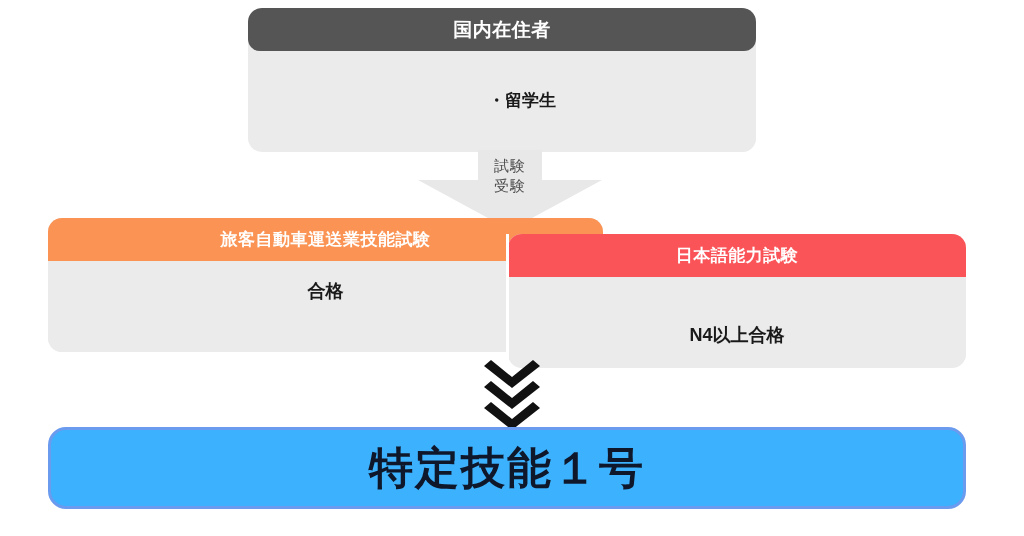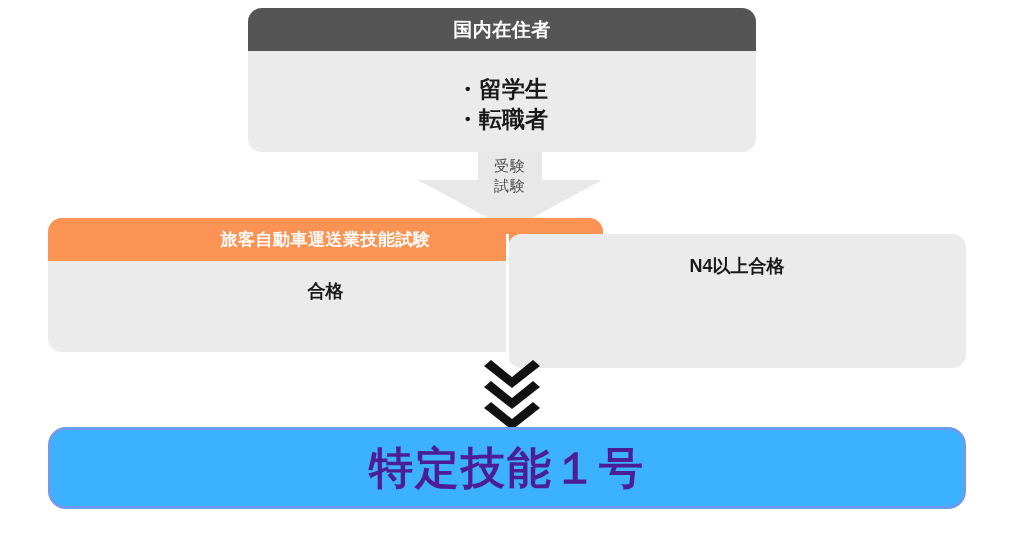--- a/index.html
+++ b/index.html
@@ -55,26 +55,28 @@
   
   #top-box {
     left: 248px;
     top: 8px;
     width: 508px;
     height: 144px;
   }
   #top-box .card-header {
     background: #555555;
     font-size: 19px;
+    border-radius: 12px;
   }
   #top-box .card-body {
-    padding-top: 23px;
-    font-size: 23px;
+    padding-top: 35px;
+    font-size: 17px;
     line-height: 30px;
     height: 101px;
+    margin-left: 20px;
   }
   #top-box .bullet-line {
     white-space: nowrap;
   }
 
   
   #exam-arrow {
     position: absolute;
     left: 418px;
     top: 150px;
@@ -121,22 +123,23 @@
     top: 234px;
     width: 458px;
     height: 134px;
   }
   #exam-right .card-header {
     background: #fb5458;
     font-size: 17px;
   }
   #exam-right .card-body {
     height: 83px;
-    padding-top: 20px;
+    padding-top: 32px;
     font-size: 18px;
+    justify-content: center;
   }
   
   #seam {
     position: absolute;
     left: 506px;
     top: 234px;
     width: 3px;
     height: 134px;
     background: #ffffff;
   }
@@ -164,21 +167,21 @@
     width: 918px;
     height: 82px;
     background: #3cb1fd;
     border: 3px solid #6a9bef;
     border-radius: 18px;
     display: flex;
     align-items: center;
     justify-content: center;
   }
   #result-main {
-    color: #4c1d95;
+    color: #0f172a;
     font-size: 44px;
     font-weight: bold;
     letter-spacing: 2px;
     line-height: 1;
   }
   #result-sub {
     color: #ffffff;
     font-size: 22px;
     font-weight: bold;
     line-height: 1;
@@ -189,42 +192,42 @@
 </style>
 </head>
 <body>
 
 <div id="canvas">
 
   <div class="card" id="top-box">
     <div class="card-header">国内在住者</div>
     <div class="card-body">
       <div class="bullet-line">・留学生</div>
-      <div class="bullet-line">・転職者</div>
     </div>
   </div>
 
   <div id="exam-arrow">
     <svg viewBox="0 0 184 80" xmlns="http://www.w3.org/2000/svg" aria-hidden="true">
       <path d="M60 0 H124 V30 H184 L92 80 L0 30 H60 Z" fill="#e8e8e8"></path>
     </svg>
   </div>
   <div id="exam-arrow-label">
+    <div>試験</div>
     <div>受験</div>
-    <div>試験</div>
   </div>
 
   <div class="card" id="exam-left">
     <div class="card-header">旅客自動車運送業技能試験</div>
     <div class="card-body">
       <div>合格</div>
     </div>
   </div>
 
   <div class="card" id="exam-right">
+    <div class="card-header">日本語能力試験</div>
     <div class="card-body">
       <div>N4以上合格</div>
     </div>
   </div>
   <div id="seam"></div>
 
   <div id="chevrons">
     <svg viewBox="0 0 58 70" xmlns="http://www.w3.org/2000/svg" aria-hidden="true">
       <g fill="#111111">
         <path d="M29 17 L8 0 L1 6 L29 28 L57 6 L50 0 Z"></path>

